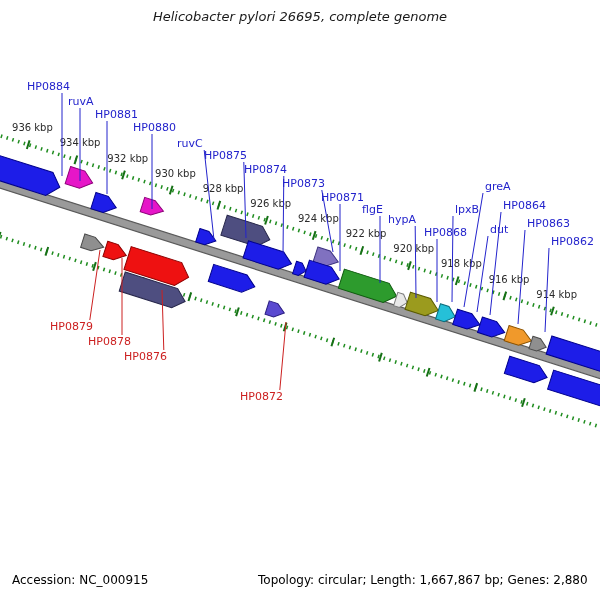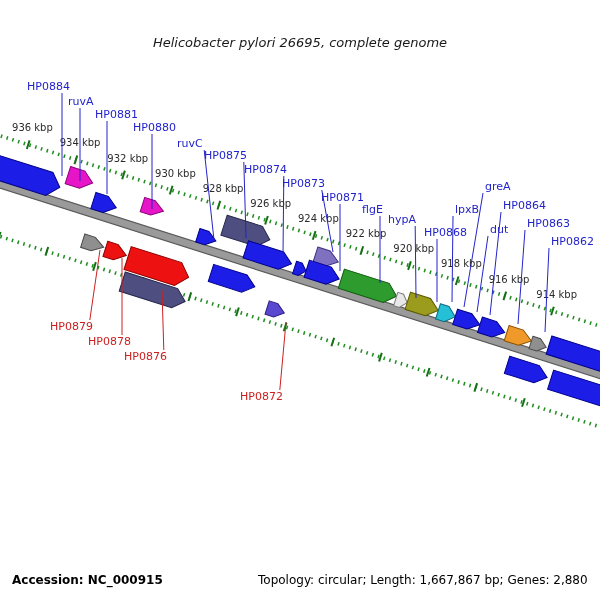--- a/index.html
+++ b/index.html
@@ -2,24 +2,24 @@
 <html><head>
 <meta charset="utf-8">
 <style>
   html,body{margin:0;padding:0;}
   body{
     width:600px;height:600px;background:#ffffff;position:relative;overflow:hidden;
     font-family:"DejaVu Sans","Liberation Sans",sans-serif;
   }
   .title{
     position:absolute;top:9px;left:0;width:100%;text-align:center;
-    font-style:italic;font-size:13px;color:#1a1a1a;margin-top:26px;
+    font-style:italic;font-size:13px;color:#1a1a1a;
   }
   .footer-item{position:absolute;top:573px;font-size:12px;color:#000;}
-  #acc{left:12px;font-weight:bold;}
+  #acc{left:12px;}
   #topo{left:258px;}
   svg{position:absolute;top:0;left:0;}
   svg text{font-family:"DejaVu Sans","Liberation Sans",sans-serif;}
   .ticklabel{font-size:10px;fill:#2b2b2b;}
   .genelabel{font-size:11px;}
 </style>
 </head>
 <body>
 
 <div class="title">Helicobacter pylori 26695, complete genome</div>

